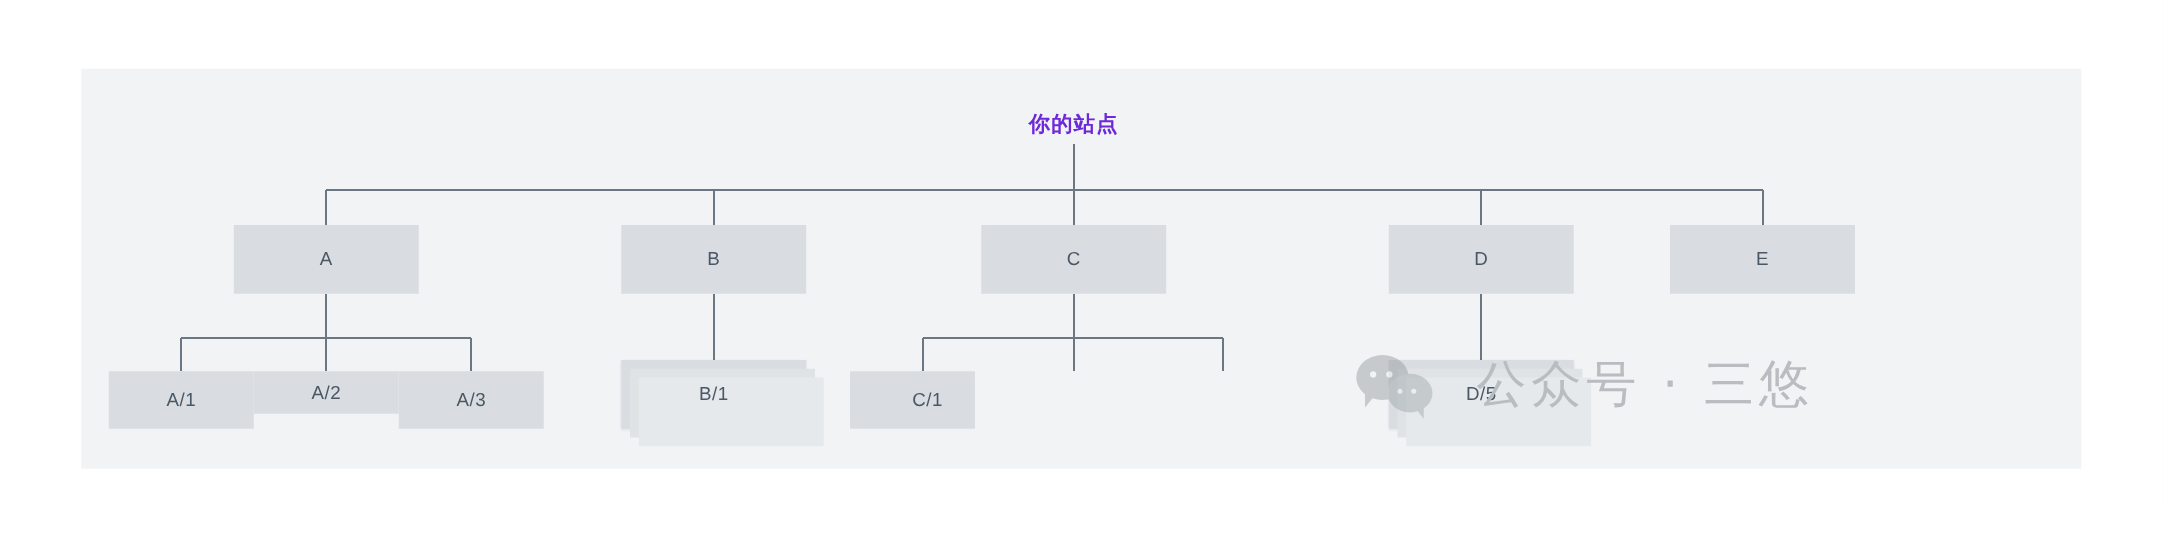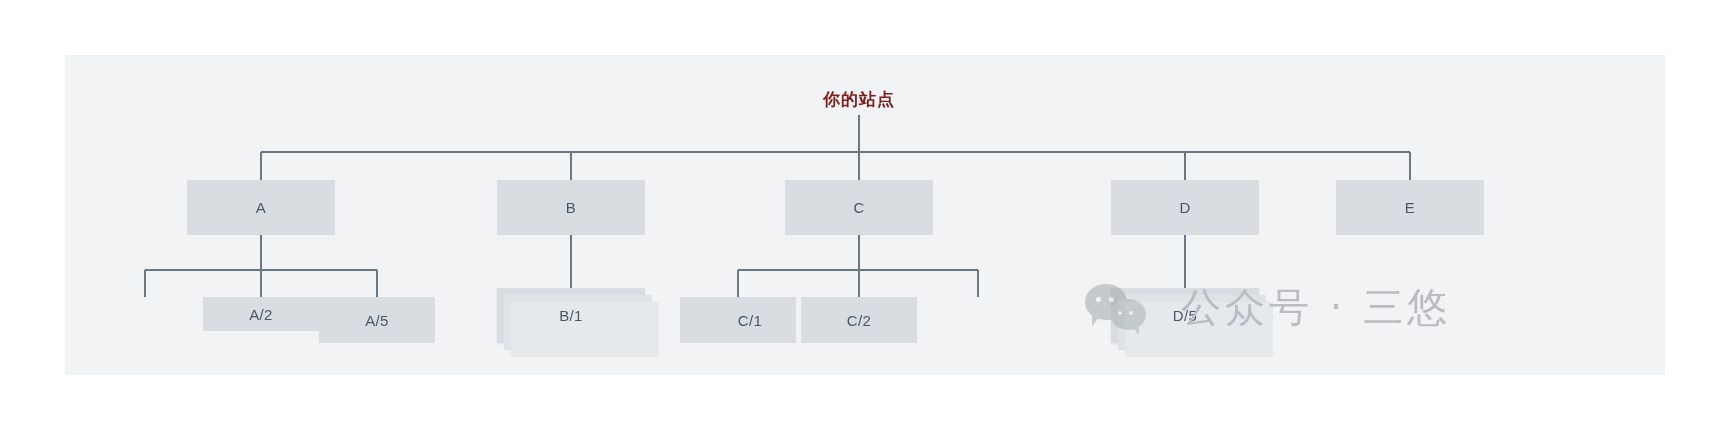--- a/index.html
+++ b/index.html
@@ -50,21 +50,21 @@
     font-size: 15px;
     letter-spacing: 0.4px;
     display: flex;
     align-items: center;
     justify-content: center;
     box-sizing: border-box;
     white-space: nowrap;
   }
   .node.root {
     background: transparent;
-    color: #7f1d1d;
+    color: #6d28d9;
     font-size: 17px;
     font-weight: bold;
     letter-spacing: 1px;
   }
 
   
   .stack::before,
   .stack::after {
     content: "";
     position: absolute;
@@ -195,30 +195,30 @@
     <div class="node" style="left:122px; top:125px; width:148px; height:55px;">A</div>
 
     <div class="node" style="left:432px; top:125px; width:148px; height:55px;">B</div>
 
     <div class="node" style="left:720px; top:125px; width:148px; height:55px;">C</div>
 
     <div class="node" style="left:1046px; top:125px; width:148px; height:55px;">D</div>
 
     <div class="node" style="left:1271px; top:125px; width:148px; height:55px;">E</div>
 
+    <div class="node" style="left:22px; top:242px; width:116px; height:46px;">A/1</div>
 
     <div class="node" style="left:138px; top:242px; width:116px; height:34px;">A/2</div>
 
-    <div class="node" style="left:254px; top:242px; width:116px; height:46px;">A/5</div>
+    <div class="node" style="left:254px; top:242px; width:116px; height:46px;">A/3</div>
 
     <div class="node stack" style="left:432px; top:233px; width:148px; height:55px;text-align:center;">B/1</div>
 
-    <div class="node" style="left:615px; top:242px; width:116px; height:46px;padding-left:24px;">C/1</div>
-
-    <div class="node" style="left:736px; top:242px; width:116px; height:46px;">C/2</div>
+    <div class="node" style="left:615px; top:242px; width:100px; height:46px;padding-left:24px;">C/1</div>
+
 
 
     <div class="node stack" style="left:1046px; top:233px; width:148px; height:55px;">D/5</div>
 
   </div>
 
   <div class="watermark">
     <div class="wm-icon">
       <span class="wm-bubble-a"></span>
       <span class="wm-bubble-b"></span>

